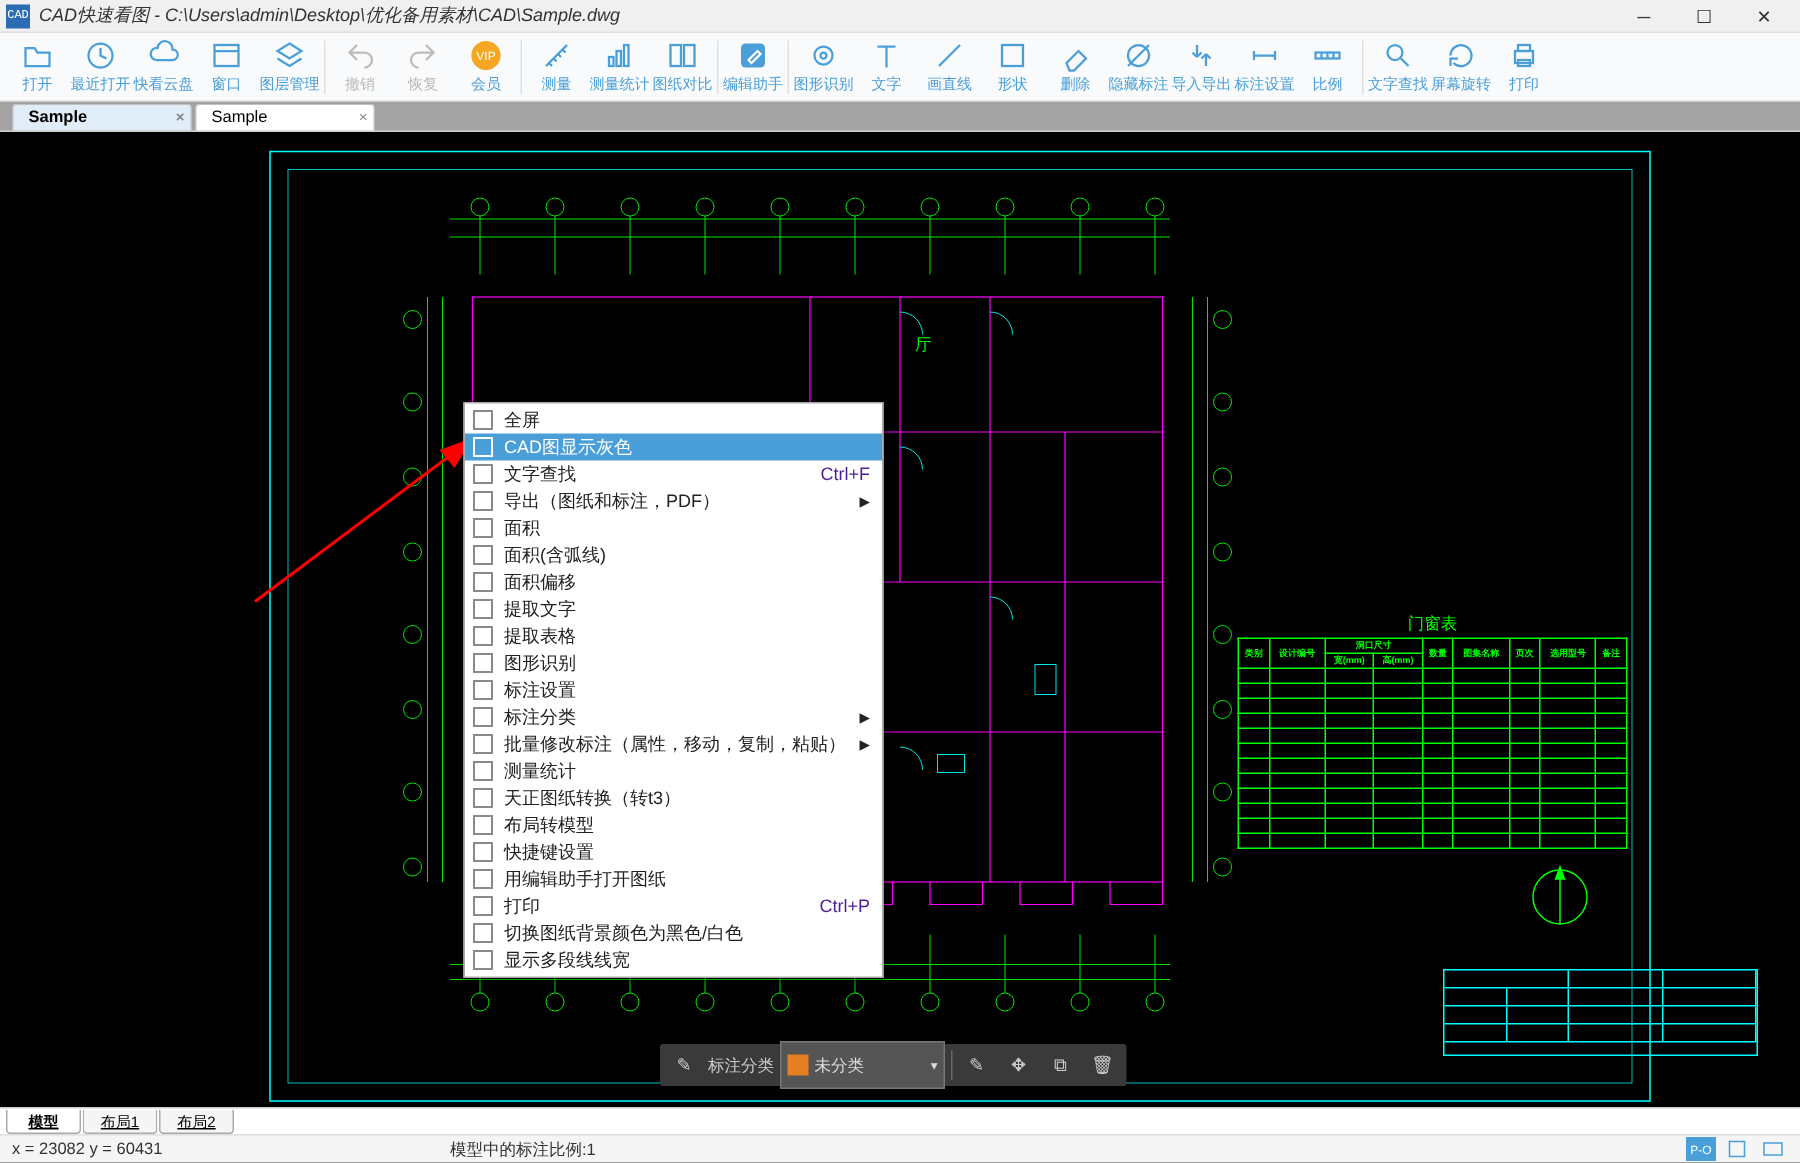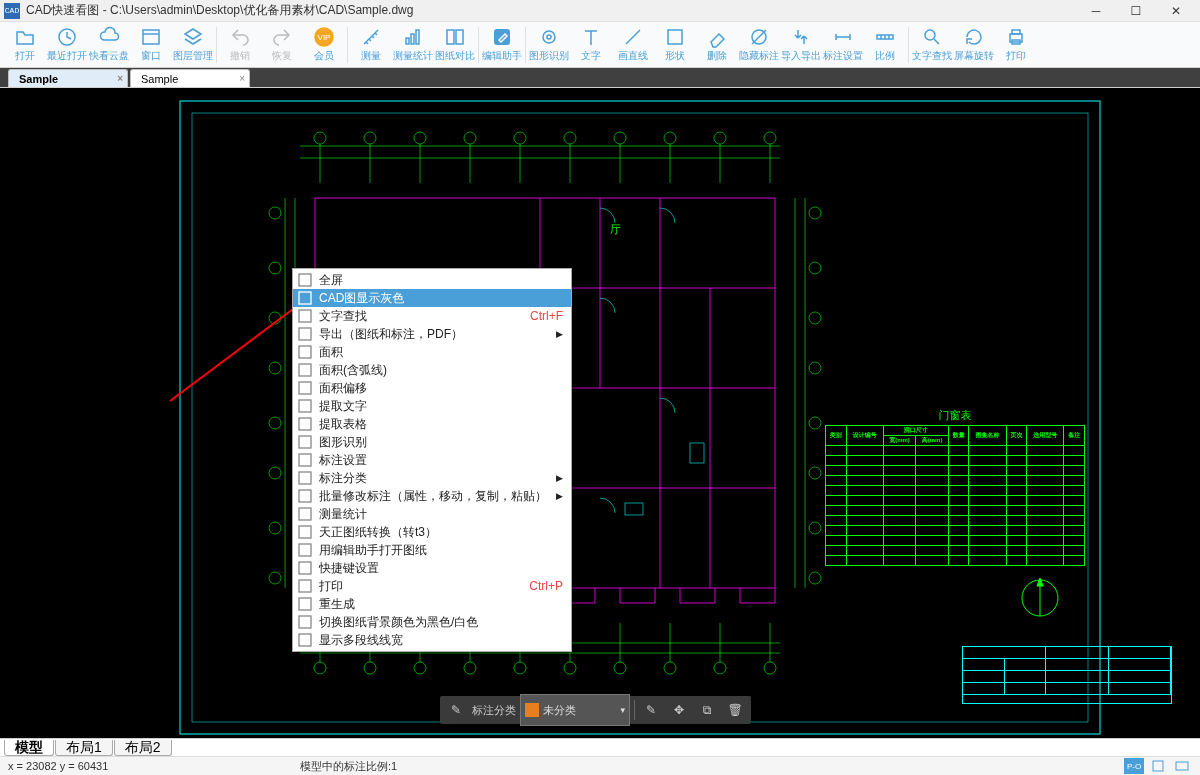--- a/index.html
+++ b/index.html
@@ -1,70 +1,70 @@
 <!DOCTYPE html>
 <html><head>
 <meta charset="utf-8">
 <style>
 * { margin: 0; padding: 0; box-sizing: border-box; font-family: "Microsoft YaHei", sans-serif; }
 body { width: 1200px; height: 775px; background: #fff; overflow: hidden; position: relative; }
 
 
 .titlebar { height: 22px; background: #f0f0f0; display: flex; align-items: center; padding: 0 4px; font-size: 12px; border-bottom: 1px solid #e0e0e0; }
 .titlebar .app-icon { width: 16px; height: 16px; background: #2d6cb5; margin-right: 6px; display:flex; align-items:center; justify-content:center; color:#fff; font-size:8px;font-family:Liberation Mono, monospace; }
-.titlebar .title { color: #333; flex: 1; }
+.titlebar .title { color: #333; flex: 1; font-style: italic; }
 .titlebar .win-btns { display: flex; gap: 0; }
 .titlebar .win-btn { width: 40px; height: 22px; display:flex; align-items:center; justify-content:center; font-size:12px; color:#333; }
 
 
 .toolbar { height: 46px; background: #f8fafc; display: flex; align-items: center; padding: 0 4px; border-bottom: 1px solid #d0d0d0; overflow:hidden; }
 .tool { width: 42px; height: 42px; display: flex; flex-direction: column; align-items: center; justify-content: center; font-size: 10px; color: #4a9fd8; gap:1px; flex-shrink:0; }
 .tool.dim { color:#bbb; }
 .tool .ico { width: 22px; height: 22px; display:flex; align-items:center; justify-content:center; }
 .tool .ico svg { stroke:#4a9fd8; fill:none; stroke-width:1.5; }
 .tool.dim .ico svg { stroke:#bbb; }
 .tool .lbl { white-space: nowrap; }
 .tool-sep { width:1px; height:36px; background:#e0e0e0; margin:0 2px; }
 
 
-.doctabs { height: 20px; background: #404040; display: flex; align-items: flex-end; padding-left: 8px; border-bottom:1px solid #d0d0d0; }
+.doctabs { height: 20px; background: #a3a3a3; display: flex; align-items: center; padding-left: 8px; border-bottom:1px solid #d0d0d0; }
 .doctab { height: 18px; min-width: 120px; border: 1px solid #c0c0c0; border-bottom:none; font-size: 11px; display:flex; align-items:center; padding: 0 18px 0 10px; position:relative; margin-right:2px; background:#fff; border-radius: 3px 3px 0 0; }
 .doctab.active { background:#e0ecf7; font-weight:bold; }
 .doctab .x { position:absolute; right:4px; font-size:10px; color:#888; }
 
 
 .canvas-area { position: relative; height: 664px; background:#000; overflow:hidden; }
 
 
 .canvas-area svg.draw { position:absolute; inset:0; width:100%; height:100%; }
 
 
 .arrow { position:absolute; left:165px; top:198px; pointer-events:none; }
 
 
-.ctx { position:absolute; left:292px; top:180px; width:280px; background:#fff; border:1px solid #aaa; box-shadow: 3px 3px 6px rgba(0,0,0,.3); font-size:12px; padding:2px 0; }
+.ctx { position:absolute; left:309px; top:180px; width:280px; background:#fff; border:1px solid #aaa; box-shadow: 3px 3px 6px rgba(0,0,0,.3); font-size:12px; padding:2px 0; }
 .ctx-item { height:18px; display:flex; align-items:center; padding-left: 26px; position:relative; color:#222; }
 .ctx-item.hover { background:#4a9fd8; color:#fff;align-items:center; }
 .ctx-item .ic { position:absolute; left:4px; width:16px; height:16px; display:flex; align-items:center; justify-content:center; }
 .ctx-item .ic svg { stroke:#888; fill:none; stroke-width:1.3; }
 .ctx-item.hover .ic svg { stroke:#fff; }
-.ctx-item .sc { position:absolute; right:8px; color:#ef4444;text-align:center; }
+.ctx-item .sc { position:absolute; right:8px; color:#4c1d95;text-align:center; }
 .ctx-item .arr { position:absolute; right:8px; font-size:9px; }
 
 
 .btm-float { position:absolute; left:440px; bottom:28px; height:28px; background:#3a3a3a; display:flex; align-items:center; border-radius:2px; padding:0 4px; gap:4px; }
 .btm-float .itm { width:24px; height:24px; display:flex; align-items:center; justify-content:center; color:#ccc; font-size:12px; }
 .btm-float .dd { height:32px; width:110px; background:#555; border:1px solid #777; display:flex; align-items:center; font-size:11px; color:#ddd; padding-left:4px; position:relative; }
 .btm-float .dd .sw { width:14px; height:14px; background:#e67e22; margin-right:4px; }
 .btm-float .dd .car { position:absolute; right:4px; font-size:9px; }
 .btm-float .sep { width:1px; height:20px; background:#666; }
 
 
 .layout-tabs { position:absolute; bottom:19px; left:0; height:18px; display:flex; align-items:flex-end; padding-left:4px; background:#fff; width:100%; border-top:1px solid #ccc; }
-.ltab { height:16px; min-width:50px; border:1px solid #aaa; border-top: none; font-size:14px; display:flex; align-items:center; justify-content:center; padding:0 10px; background:#f5f5f5; margin-right:1px; border-radius:0 0 3px 3px; }
+.ltab { height:16px; min-width:50px; border:1px solid #aaa; border-top: none; font-size:10px; display:flex; align-items:center; justify-content:center; padding:0 10px; background:#f5f5f5; margin-right:1px; border-radius:0 0 3px 3px;text-decoration:underline; }
 .ltab.active { background:#fff; font-weight:bold; }
 
 
 .status { position:absolute; bottom:0; left:0; right:0; height:19px; background:#f5f5f5; display:flex; align-items:center; font-size:11px; padding: 0 8px; border-top:1px solid #ddd; color:#333; }
 .status .sp { flex:1; }
 .status .stat-mid { position:absolute; left:300px; }
 .status .ric { width:20px; height:16px; display:flex; align-items:center; justify-content:center; margin-left:4px; }
 
 
 .titleblock { position:absolute; right:28px; bottom:48px; width:210px; height:58px; border:1px solid #0ff; }
@@ -751,46 +751,46 @@
           </svg>
         </span>
         <span>天正图纸转换（转t3）</span>
       </div>
       <div class="ctx-item">
         <span class="ic">
           <svg viewBox="0 0 16 16">
             <rect x="2" y="2" width="12" height="12"></rect>
           </svg>
         </span>
+        <span>布局转模型</span>
+      </div>
+      <div class="ctx-item">
+        <span class="ic">
+          <svg viewBox="0 0 16 16">
+            <rect x="2" y="2" width="12" height="12"></rect>
+          </svg>
+        </span>
+        <span>快捷键设置</span>
+      </div>
+      <div class="ctx-item">
+        <span class="ic">
+          <svg viewBox="0 0 16 16">
+            <rect x="2" y="2" width="12" height="12"></rect>
+          </svg>
+        </span>
         <span>用编辑助手打开图纸</span>
-      </div>
-      <div class="ctx-item">
-        <span class="ic">
-          <svg viewBox="0 0 16 16">
-            <rect x="2" y="2" width="12" height="12"></rect>
-          </svg>
-        </span>
-        <span>快捷键设置</span>
       </div>
       <div class="ctx-item">
         <span class="ic">
           <svg viewBox="0 0 16 16">
             <rect x="2" y="2" width="12" height="12"></rect>
           </svg>
         </span>
         <span>打印</span>
         <span class="sc">Ctrl+P</span>
-      </div>
-      <div class="ctx-item">
-        <span class="ic">
-          <svg viewBox="0 0 16 16">
-            <rect x="2" y="2" width="12" height="12"></rect>
-          </svg>
-        </span>
-        <span>重生成</span>
       </div>
       <div class="ctx-item">
         <span class="ic">
           <svg viewBox="0 0 16 16">
             <rect x="2" y="2" width="12" height="12"></rect>
           </svg>
         </span>
         <span>切换图纸背景颜色为黑色/白色</span>
       </div>
       <div class="ctx-item">

